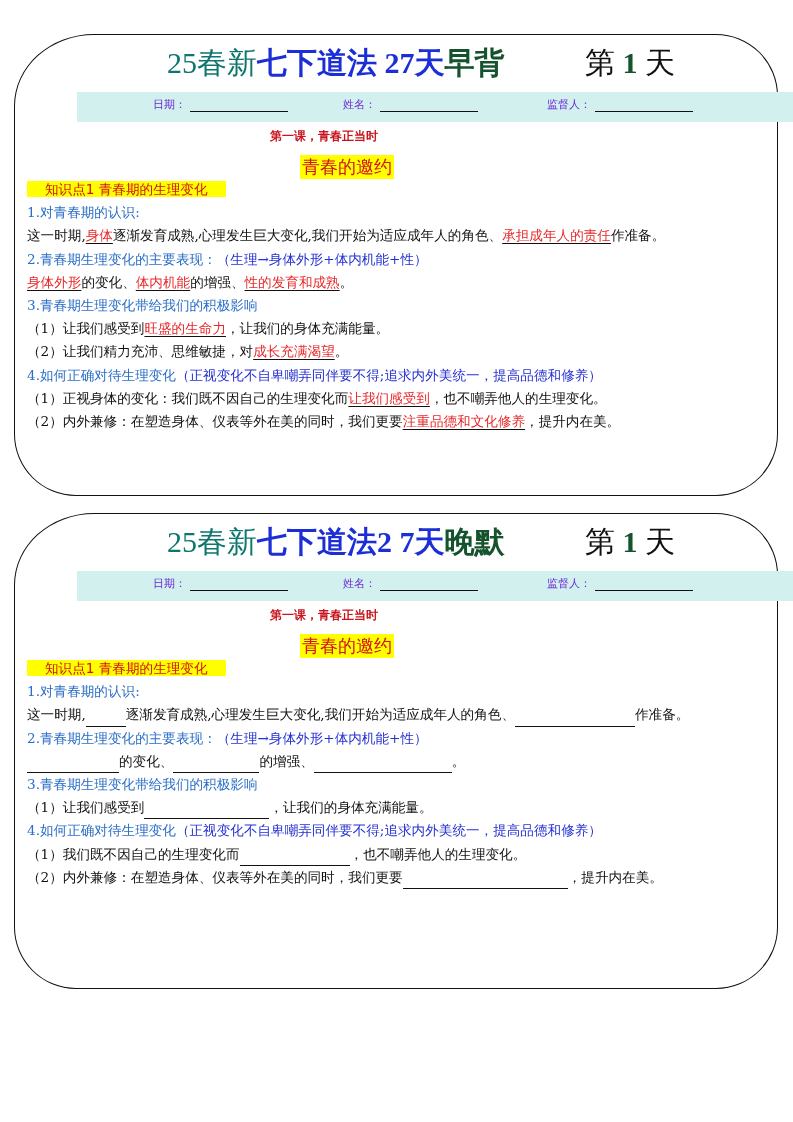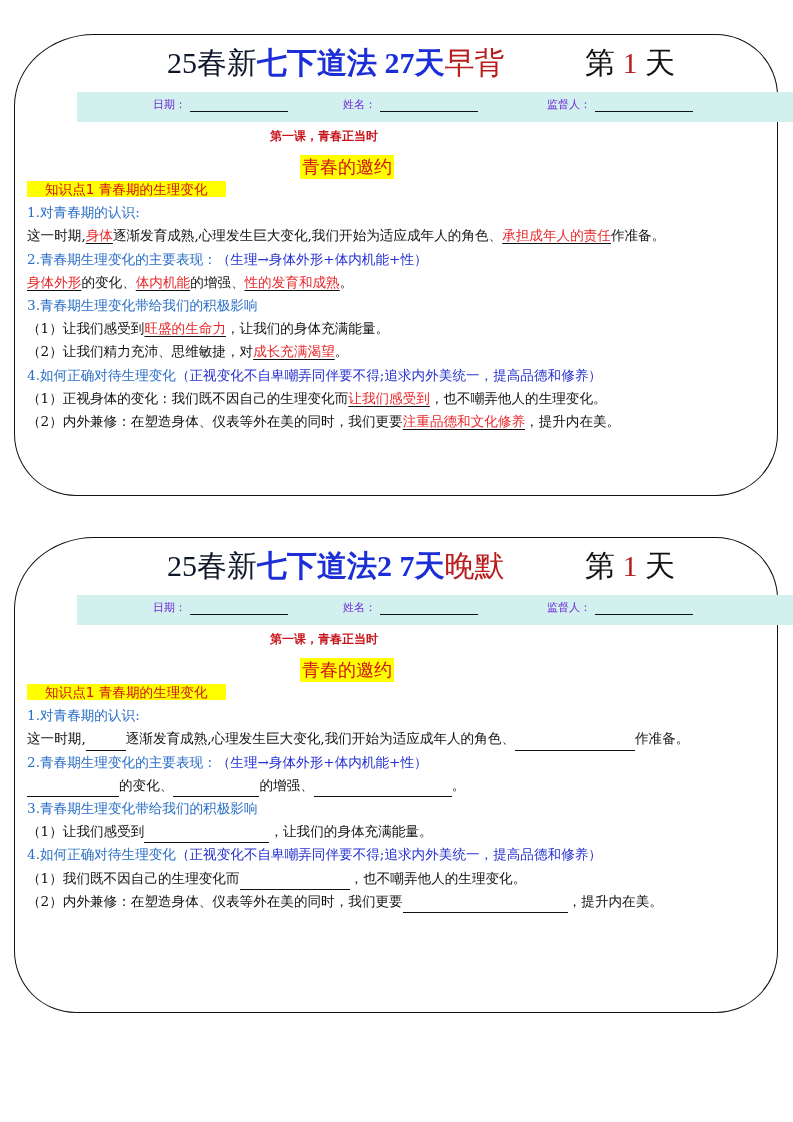--- a/index.html
+++ b/index.html
@@ -10,30 +10,30 @@
     }
     .card {
       position: absolute;
       left: 14px;
       width: 764px;
       border: 1.6px solid #111;
       border-radius: 78px 55px 55px 55px / 70px 55px 55px 55px;
       box-sizing: border-box;
     }
     #card-1 { top: 34px; height: 462px; border-radius: 80px 62px 62px 62px / 72px 62px 62px 62px; }
-    #card-2 { top: 537px; height: 476px; border-radius: 80px 62px 62px 62px / 72px 62px 62px 62px; }
+    #card-2 { top: 513px; height: 476px; border-radius: 80px 62px 62px 62px / 72px 62px 62px 62px; }
 
     .title {
       position: absolute; top: 8px; left: 152px;
       font-size: 30px; letter-spacing: 0px; white-space: nowrap;
       font-family: "Liberation Serif", "DejaVu Serif", serif;
     }
-    .title .g { color: #0f172a; }
+    .title .g { color: #0f766e; }
     .title .b { color: #1c2fd6; font-weight: bold; }
-    .title .r { color: #b91c1c; }
+    .title .r { color: #14532d; font-weight: bold; }
     .title .k { color: #111; }
     .title .day { position: absolute; left: 418px; top: 0; }
 
     .infobar {
       position: absolute; top: 57px; left: 22px; width: 719px; height: 30px;
       background: #d2f0ee;
       font-size: 11px; color: #6d28d9; margin-left: 40px;
     }
     .infobar .field { position: absolute; top: 5px; white-space: nowrap; }
     .infobar .blank {

